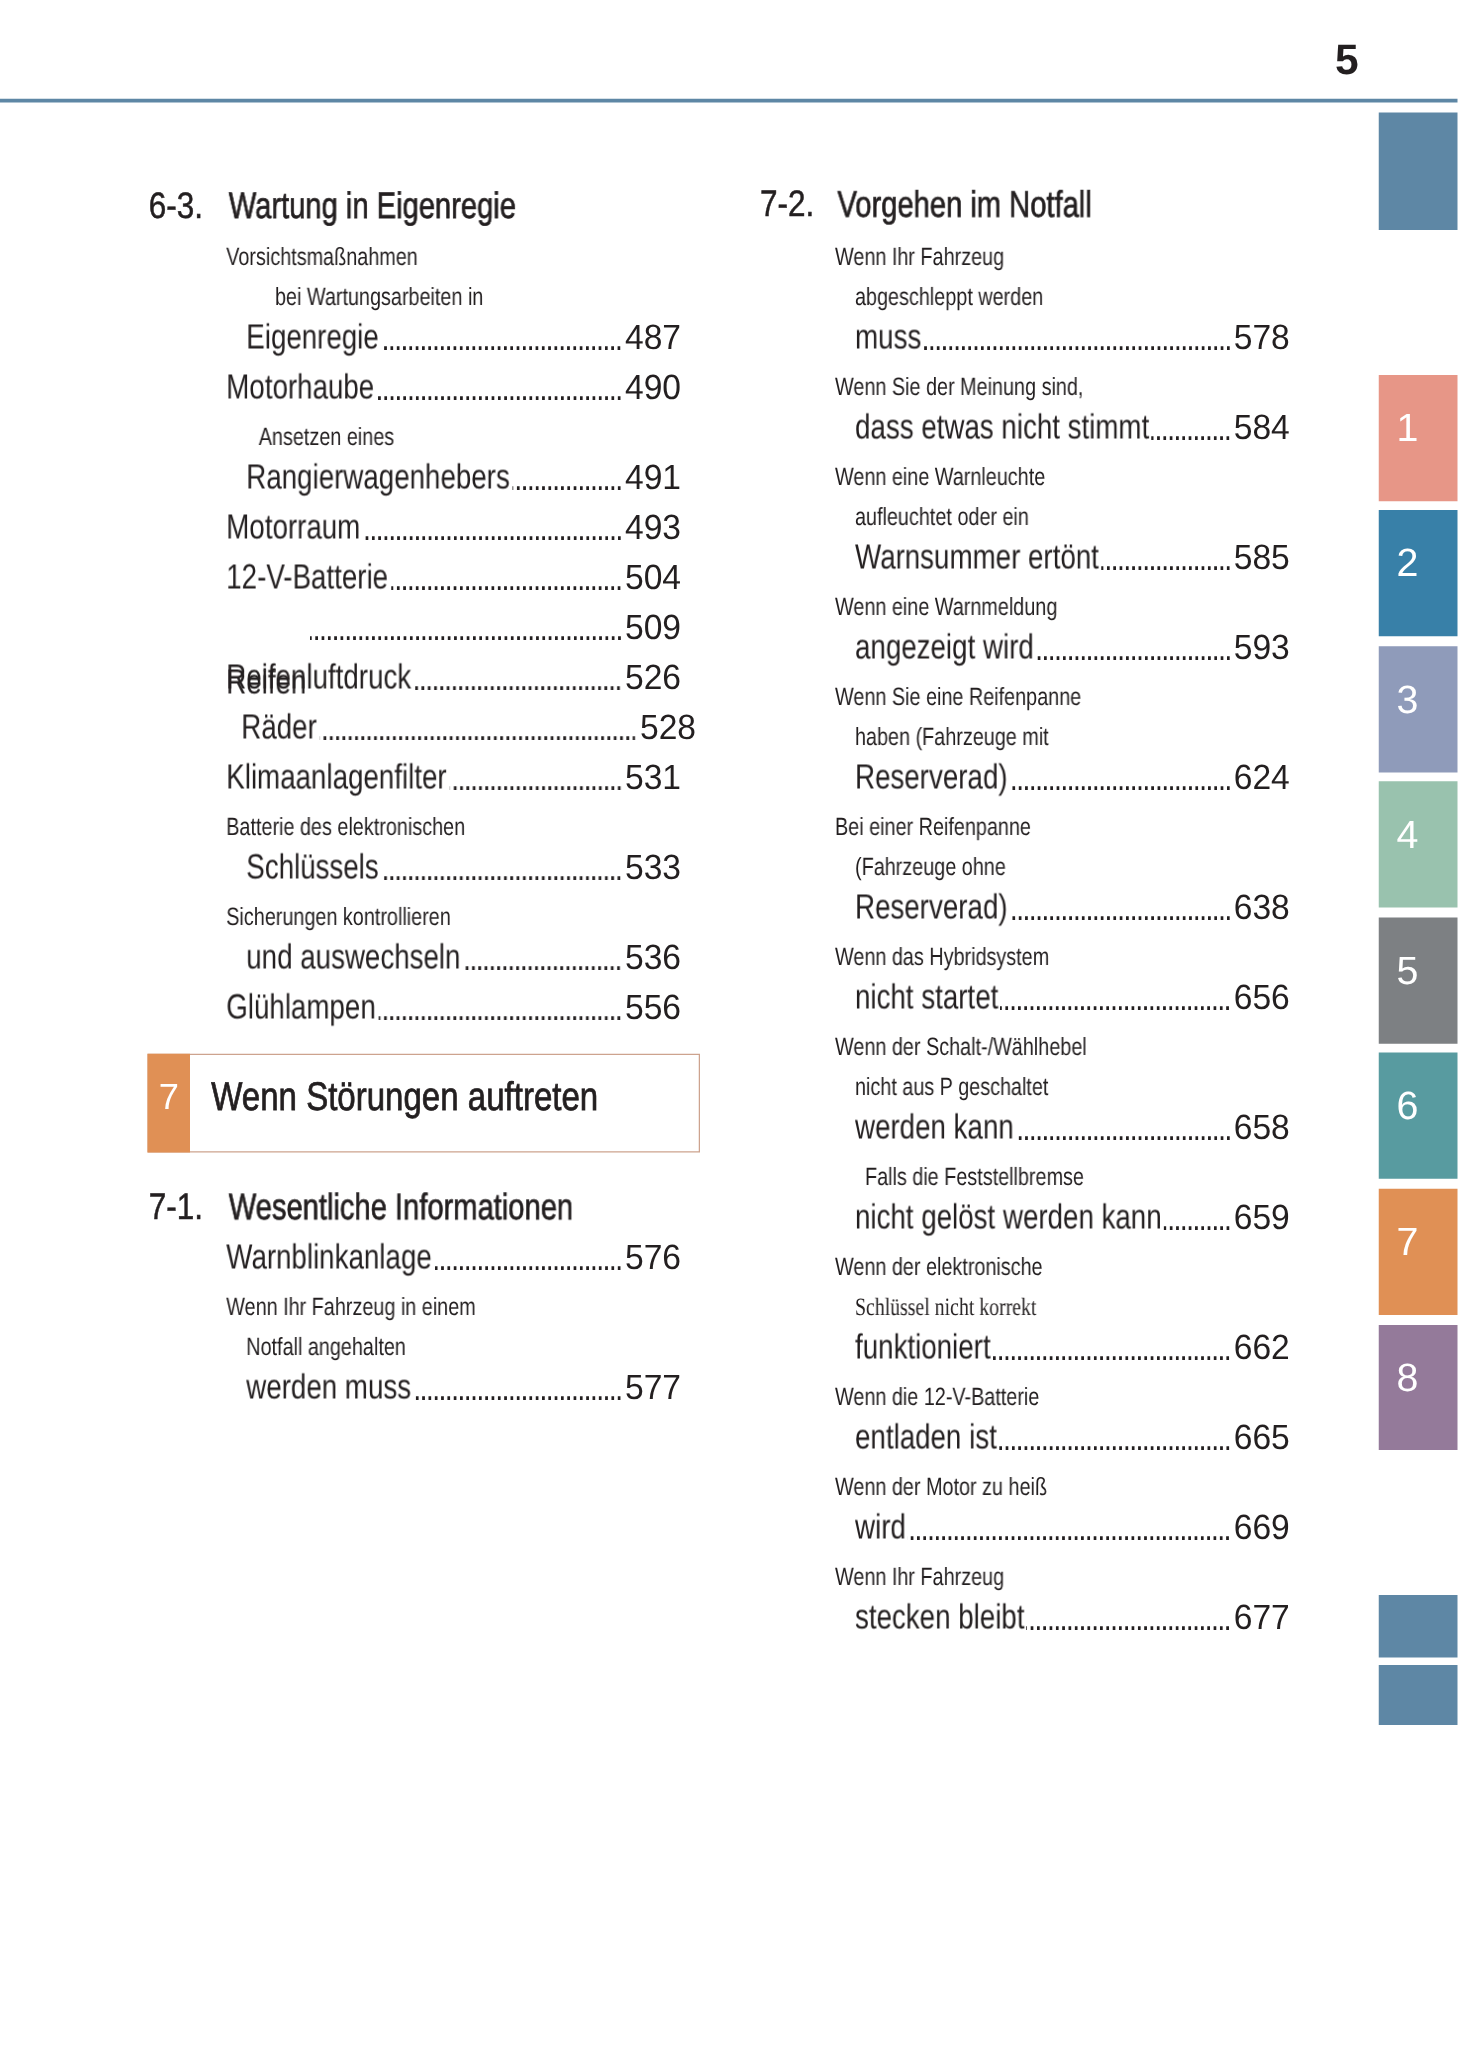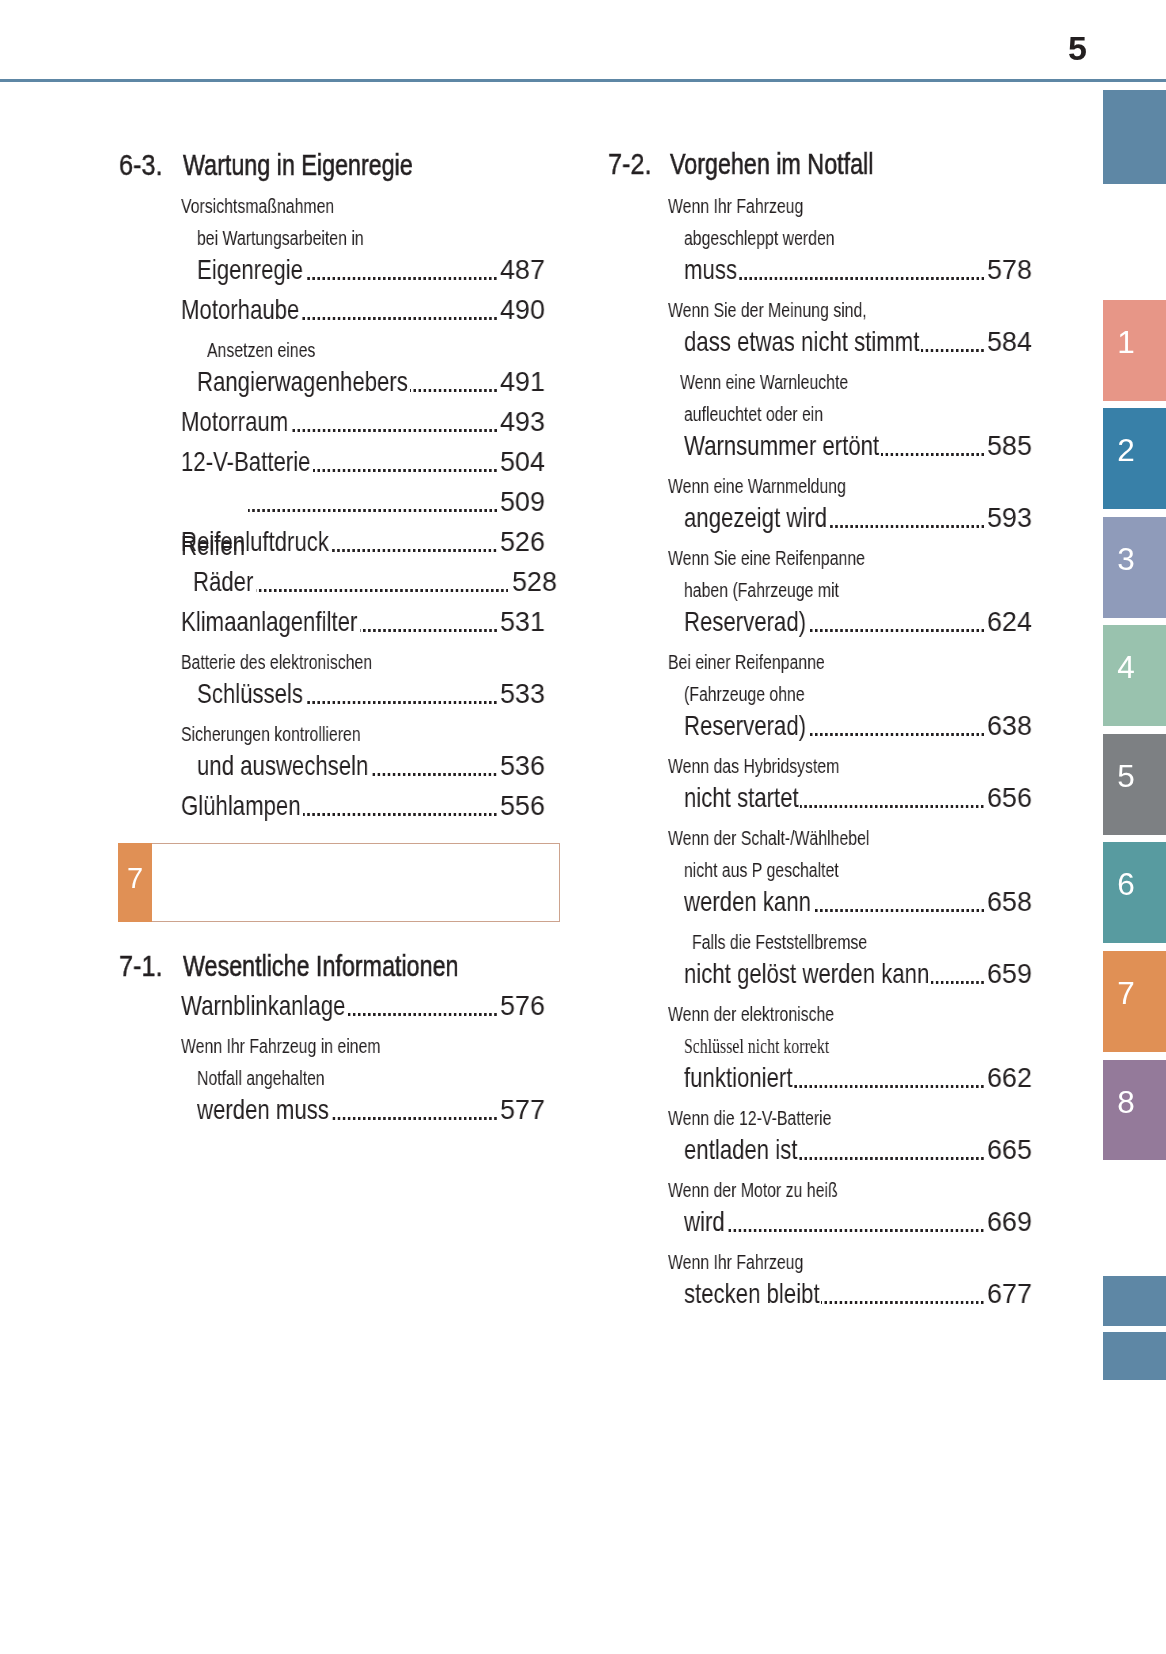--- a/index.html
+++ b/index.html
@@ -83,21 +83,21 @@
     </div>
     <div class="tab" style="top: 1276px; height: 50px; background-color: rgb(94, 135, 165);">
     </div>
     <div class="tab" style="top: 1332px; height: 48px; background-color: rgb(94, 135, 165);">
     </div>
   </div>
     <div>
     <div class="sec-num" style="left:119.0px;top:150.02px"><span class="sq " style="width: 43.4714px;"><i style="transform: scaleX(0.855);">6-3.</i></span></div>
     <div class="sec-title" style="left:183.0px;top:150.02px"><span class="sq " style="width: 229.73px;"><i style="transform: scaleX(0.79);">Wartung in Eigenregie</i></span></div>
     <div class="ln" style="left:181.3px;top:192.29px"><span class="sq " style="width: 214.471px;"><i style="transform: scaleX(0.792);">Vorsichtsmaßnahmen</i></span></div>
-    <div class="ln" style="left:196.8px;top:224.29px"><span class="sq " style="width: 233.393px;"><i style="transform: scaleX(0.792);">bei Wartungsarbeiten in</i></span></div>
+    <div class="ln" style="left:196.8px;top:224.29px"><span class="sq " style="width: 233.393px; text-align: right;"><i style="transform: scaleX(0.792);">bei Wartungsarbeiten in</i></span></div>
     <div class="row" style="left:196.8px;top:256.29px;width:348.00px;height:28.0px">
       <span class="sq t" style="width: 106.029px;"><i style="transform: scaleX(0.792);">Eigenregie</i></span>
       <span class="lead"></span>
       <span class="sq p" style="width:44.85px;"><i style="transform: scaleX(0.96);">487</i></span>
     </div>
     <div class="row" style="left:181.3px;top:296.29px;width:363.50px;height:28.0px">
       <span class="sq t" style="width: 118.355px;"><i style="transform: scaleX(0.792);">Motorhaube</i></span>
       <span class="lead"></span>
       <span class="sq p" style="width:44.85px;"><i style="transform: scaleX(0.96);">490</i></span>
     </div>
@@ -152,20 +152,21 @@
     <div class="row" style="left:181.3px;top:792.29px;width:363.50px;height:28.0px">
       <span class="sq t" style="width: 119.58px;"><i style="transform: scaleX(0.792);">Glühlampen</i></span>
       <span class="lead"></span>
       <span class="sq p" style="width:44.85px;"><i style="transform: scaleX(0.96);">556</i></span>
     </div>
     </div>
     <div class="banner" style="left: 117.5px; top: 843px; width: 442px; height: 79px; border-color: rgb(205, 163, 142);">
       <div class="banner-chip" style="left: -1px; top: -1px; width: 34px; height: 79px; background-color: rgb(224, 144, 85);">
         <span class="banner-chip-num" style="top:20.7px;">7</span>
       </div>
+      <div class="banner-title" style="left:50px;top:17.41px"><span class="sq " style="width: 309.569px;"><i style="transform: scaleX(0.826);">Wenn Störungen auftreten</i></span></div>
     </div>
     <div>
     <div class="sec-num" style="left:119.0px;top:950.52px"><span class="sq " style="width: 43.4714px;"><i style="transform: scaleX(0.855);">7-1.</i></span></div>
     <div class="sec-title" style="left:183.0px;top:950.52px"><span class="sq " style="width: 275.5px;"><i style="transform: scaleX(0.79);">Wesentliche Informationen</i></span></div>
     <div class="row" style="left:181.3px;top:992.29px;width:363.50px;height:28.0px">
       <span class="sq t" style="width: 164.365px;"><i style="transform: scaleX(0.792);">Warnblinkanlage</i></span>
       <span class="lead"></span>
       <span class="sq p" style="width:44.85px;"><i style="transform: scaleX(0.96);">576</i></span>
     </div>
     <div class="ln" style="left:181.3px;top:1032.29px"><span class="sq " style="width: 279.403px;"><i style="transform: scaleX(0.792);">Wenn Ihr Fahrzeug in einem</i></span></div>
@@ -185,21 +186,21 @@
       <span class="sq t" style="width: 52.9898px;"><i style="transform: scaleX(0.792);">muss</i></span>
       <span class="lead"></span>
       <span class="sq p" style="width:44.85px;"><i style="transform: scaleX(0.96);">578</i></span>
     </div>
     <div class="ln" style="left:668.0px;top:296.29px"><span class="sq " style="width:278.19px;"><i style="transform: scaleX(0.792);">Wenn Sie der Meinung sind,</i></span></div>
     <div class="row" style="left:683.5px;top:328.29px;width:348.50px;height:28.0px">
       <span class="sq t" style="width: 235.385px;"><i style="transform: scaleX(0.792);">dass etwas nicht stimmt</i></span>
       <span class="lead"></span>
       <span class="sq p" style="width:44.85px;"><i style="transform: scaleX(0.96);">584</i></span>
     </div>
-    <div class="ln" style="left:668.0px;top:368.29px"><span class="sq " style="width: 235.447px; text-align: center;"><i style="transform: scaleX(0.792);">Wenn eine Warnleuchte</i></span></div>
+    <div class="ln" style="left:668.0px;top:368.29px"><span class="sq " style="width: 235.447px;"><i style="transform: scaleX(0.792);">Wenn eine Warnleuchte</i></span></div>
     <div class="ln" style="left:683.5px;top:400.29px"><span class="sq " style="width: 194.807px;"><i style="transform: scaleX(0.792);">aufleuchtet oder ein</i></span></div>
     <div class="row" style="left:683.5px;top:432.29px;width:348.50px;height:28.0px">
       <span class="sq t" style="width: 195.117px;"><i style="transform: scaleX(0.792);">Warnsummer ertönt</i></span>
       <span class="lead"></span>
       <span class="sq p" style="width:44.85px;"><i style="transform: scaleX(0.96);">585</i></span>
     </div>
     <div class="ln" style="left:668.0px;top:472.29px"><span class="sq " style="width: 249.01px;"><i style="transform: scaleX(0.792);">Wenn eine Warnmeldung</i></span></div>
     <div class="row" style="left:683.5px;top:504.29px;width:348.50px;height:28.0px">
       <span class="sq t" style="width: 143.006px;"><i style="transform: scaleX(0.792);">angezeigt wird</i></span>
       <span class="lead"></span>

